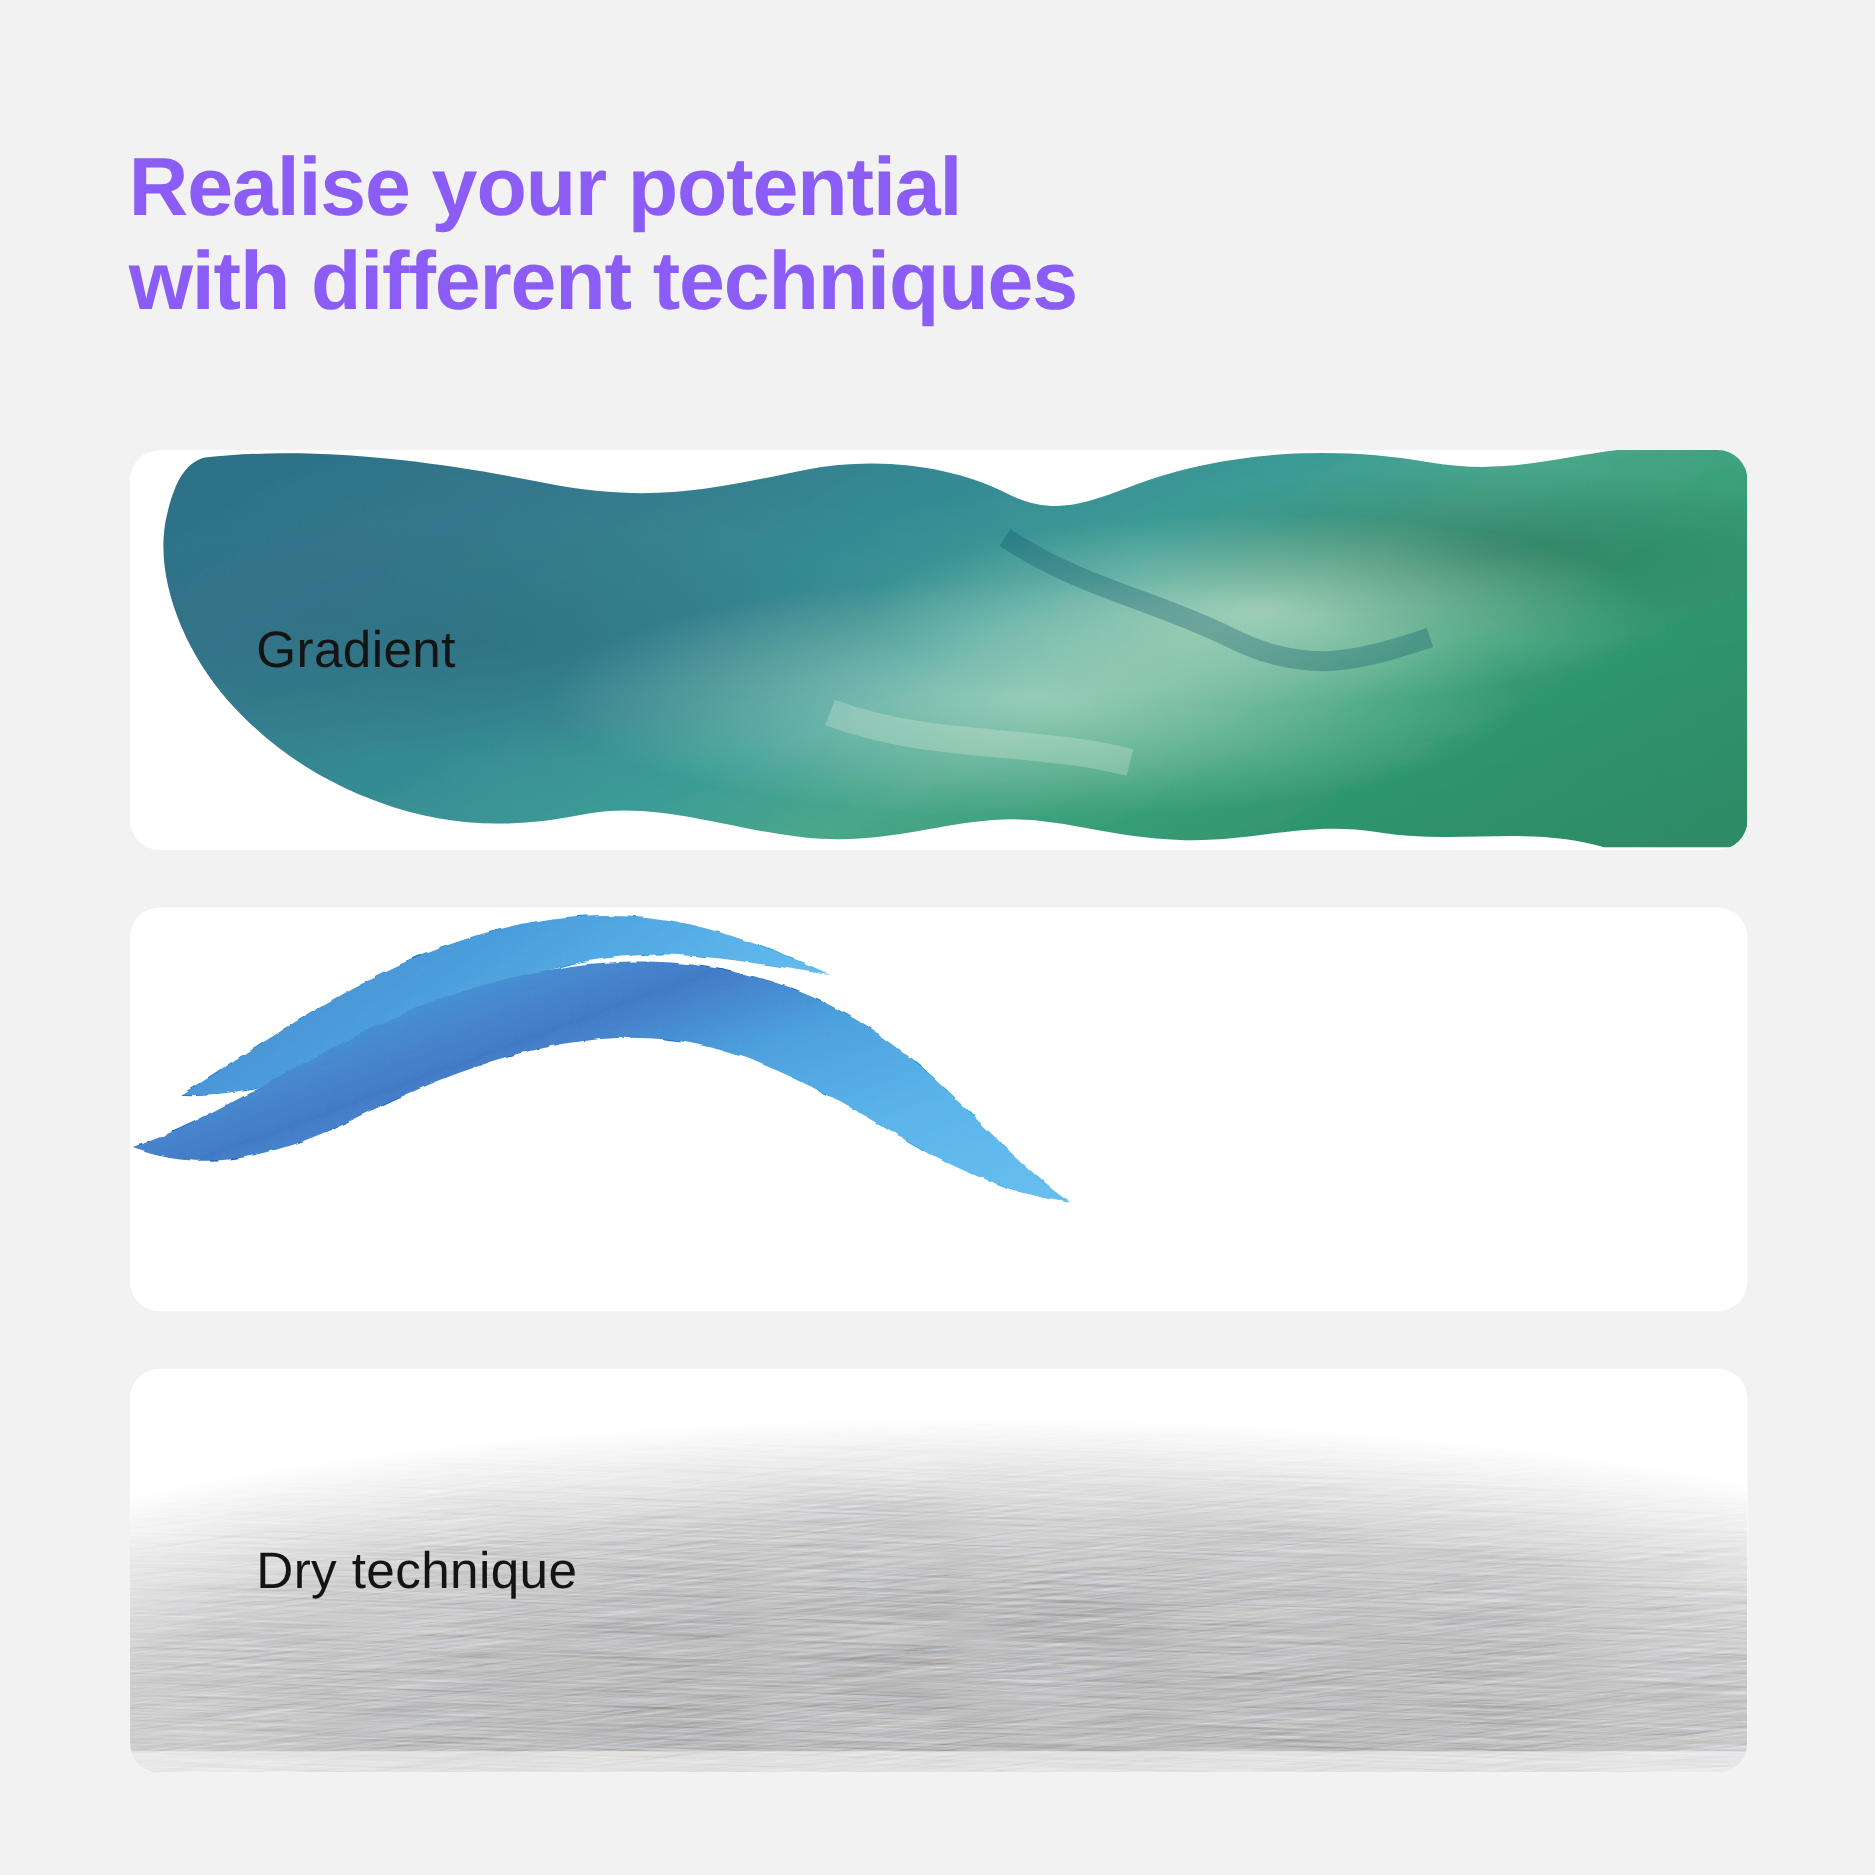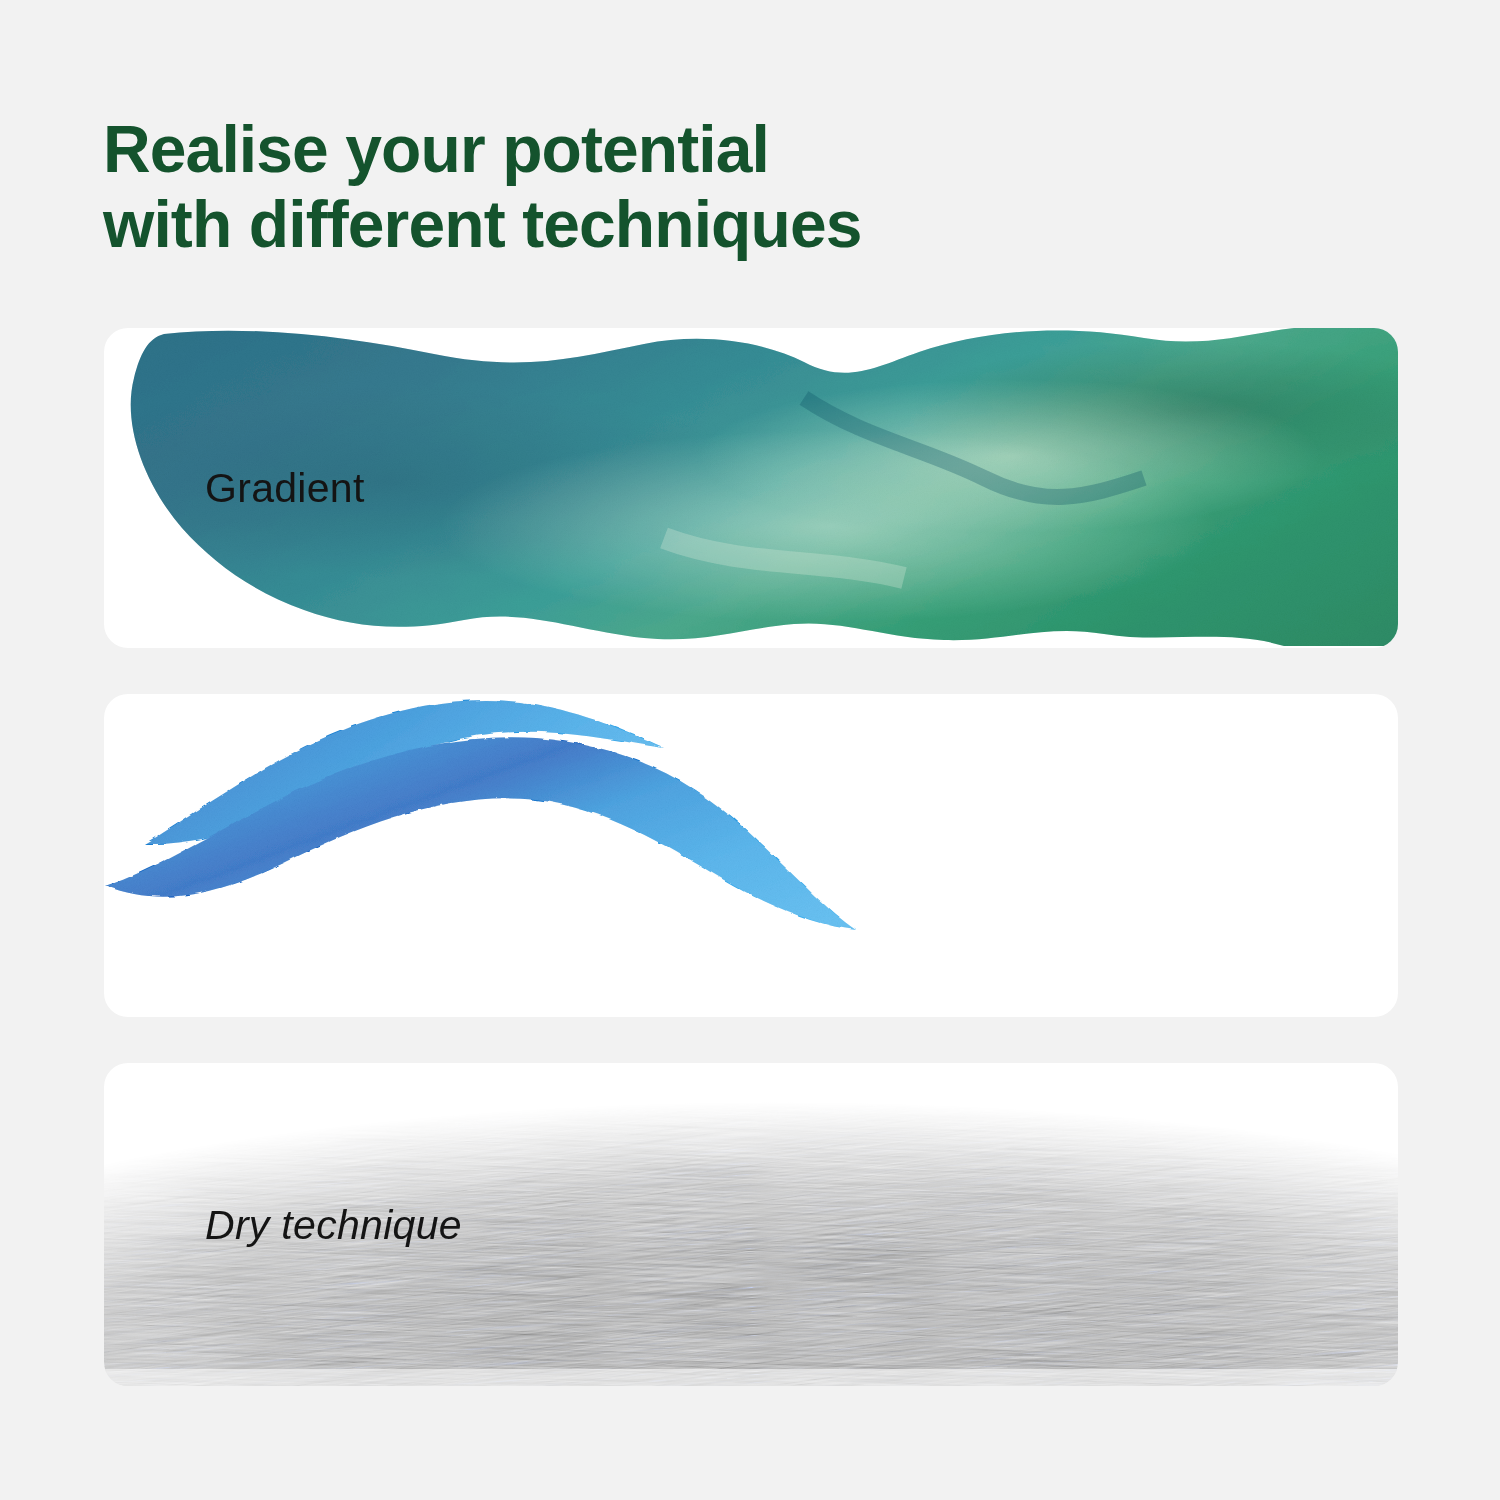--- a/index.html
+++ b/index.html
@@ -27,44 +27,44 @@
   
   .heading {
     position: absolute;
     left: 103px;
     top: 112px;
     width: 1180px;
     font-size: 66px;
     line-height: 1.13;
     font-weight: 700;
     letter-spacing: -0.9px;
-    color: #14532d;
+    color: #8b5cf6;
     white-space: pre-line;
   }
 
   
   .cards {
     position: absolute;
     left: 104px;
-    top: 328px;
+    top: 360px;
     width: 1294px;
   }
 
   .card {
     position: relative;
     width: 1294px;
     background: #ffffff;
     border-radius: 24px;
     overflow: hidden;
     margin-bottom: 46px;
   }
 
   .card-1 { height: 320px; }
   .card-2 { height: 323px; }
-  .card-3 { height: 323px; margin-bottom: 0; font-style: italic; }
+  .card-3 { height: 323px; margin-bottom: 0; }
 
   .card-label {
     position: absolute;
     left: 101px;
     top: 50%;
     transform: translateY(-50%);
     font-size: 41px;
     line-height: 1.34;
     font-weight: 400;
     letter-spacing: 0.3px;

